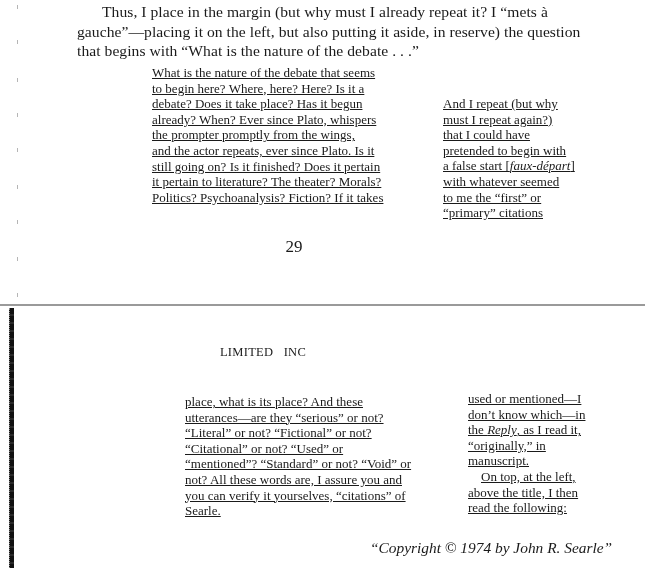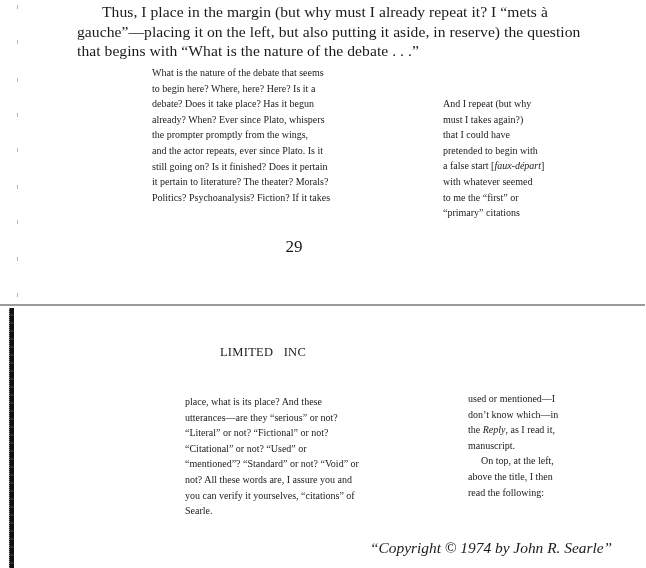--- a/index.html
+++ b/index.html
@@ -24,23 +24,24 @@
       width: 530px;
       font-size: 15.6px;
       line-height: 19.6px;
       text-align: justify;
       letter-spacing: 0.05px;
     }
     .intro .line { display: block; white-space: nowrap; }
     .intro .line.first { text-indent: 25px; font-family: Liberation Serif, serif; }
 
     .col {
-      font-size: 10px;
+      font-size: 13px;
       line-height: 15.6px;
       white-space: nowrap;
+      text-decoration: underline;
     }
     .col .line { display: block; }
 
     .upper-left { left: 152px; top: 65px; }
     .upper-right { left: 443px; top: 96px; }
 
     .page-number {
       left: 0;
       width: 588px;
       top: 237px;
@@ -128,21 +129,21 @@
   <span class="line">already? When? Ever since Plato, whispers</span>
   <span class="line">the prompter promptly from the wings,</span>
   <span class="line">and the actor repeats, ever since Plato. Is it</span>
   <span class="line">still going on? Is it finished? Does it pertain</span>
   <span class="line">it pertain to literature? The theater? Morals?</span>
   <span class="line">Politics? Psychoanalysis? Fiction? If it takes</span>
 </div>
 
 <div class="abs col upper-right">
   <span class="line">And I repeat (but why</span>
-  <span class="line">must I takes again?)</span>
+  <span class="line">must I repeat again?)</span>
   <span class="line">that I could have</span>
   <span class="line">pretended to begin with</span>
   <span class="line"><span>a false start [</span><em>faux-départ</em><span>]</span></span>
   <span class="line">with whatever seemed</span>
   <span class="line">to me the “first” or</span>
   <span class="line">“primary” citations</span>
 </div>
 
 <div class="abs page-number">29</div>
 
@@ -160,19 +161,20 @@
   <span class="line">“mentioned”? “Standard” or not? “Void” or</span>
   <span class="line">not? All these words are, I assure you and</span>
   <span class="line">you can verify it yourselves, “citations” of</span>
   <span class="line">Searle.</span>
 </div>
 
 <div class="abs col lower-right">
   <span class="line">used or mentioned—I</span>
   <span class="line">don’t know which—in</span>
   <span class="line"><span>the </span><em>Reply</em><span>, as I read it,</span></span>
+  <span class="line">“originally,” in</span>
   <span class="line">manuscript.</span>
   <span class="line indent">On top, at the left,</span>
   <span class="line">above the title, I then</span>
   <span class="line">read the following:</span>
 </div>
 
 <div class="abs copyright">“Copyright © 1974 by John R. Searle”</div>
 
 </body></html>

